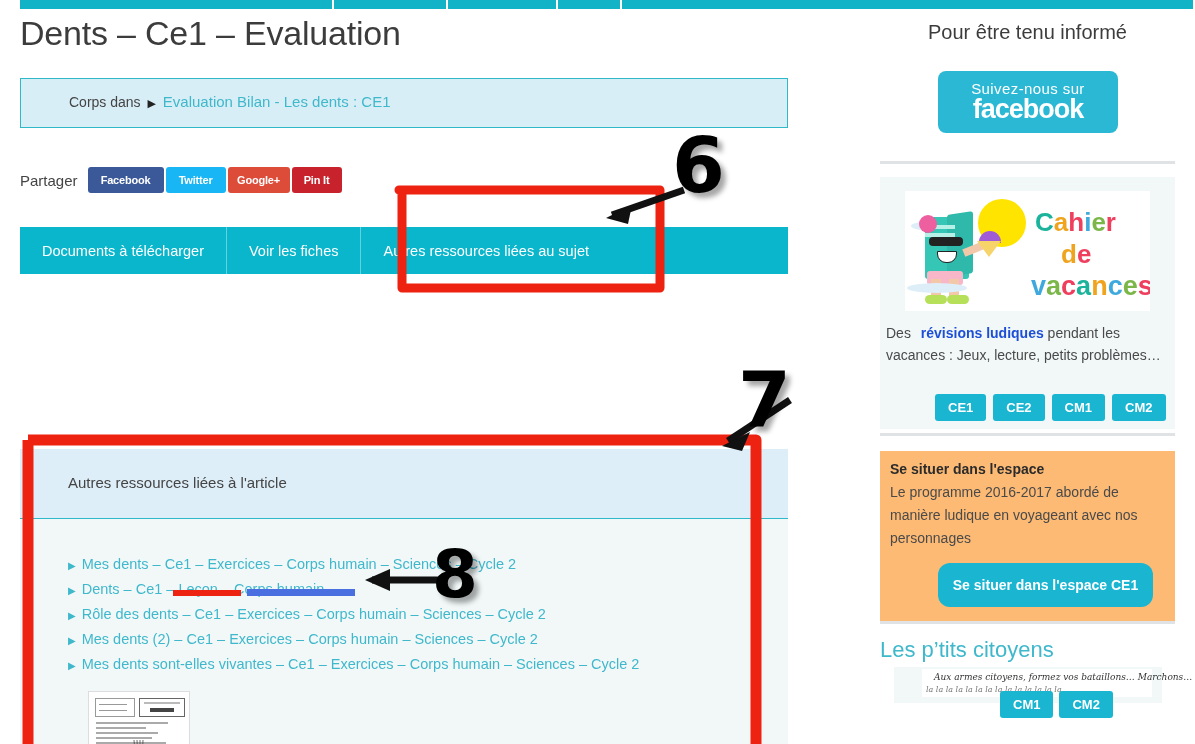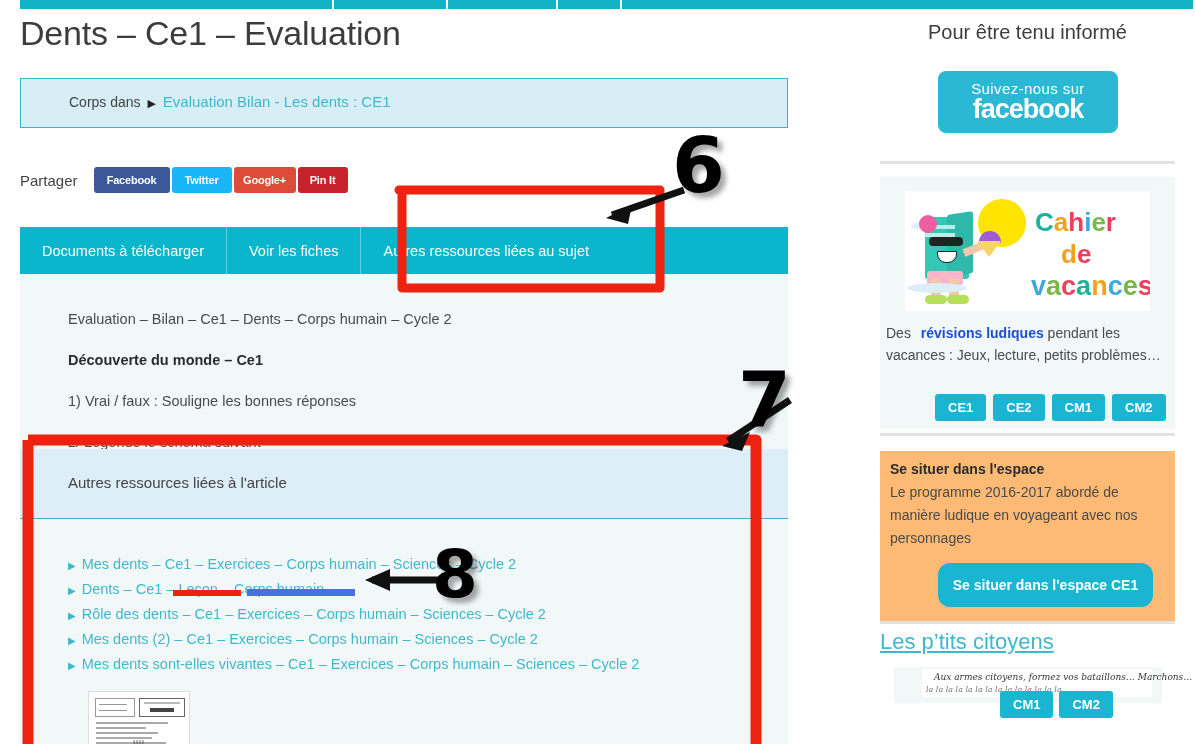--- a/index.html
+++ b/index.html
@@ -47,21 +47,21 @@
     position: absolute; left: 48px; top: 14px;
     font-size: 14px; color: #444; white-space: nowrap;
   }
   .breadcrumb-caret { color: #222; font-size: 11px; padding: 0 3px; }
   .breadcrumb-link { color: #3fb8cc; font-size: 15px; }
 
   .share-row {
     position: absolute; left: 20px; top: 158px;
     display: flex; align-items: center; gap: 0px;
   }
-  .share-label { font-size: 15px; color: #444; margin-right: 16px; }
+  .share-label { font-size: 15px; color: #444; margin-right: 10px; }
   .share-btn {
     color: #fff; font-size: 11px; font-weight: bold;
     padding: 7px 0; width: 76px; text-align: center;
     border-radius: 3px; margin-right: 2px; letter-spacing: -0.2px;
   }
   .share-fb { background: #3b5998; }
   .share-tw { background: #18b6f4; width: 60px;}
   .share-gp { background: #dd4b39; width: 62px;}
   .share-pi { background: #c8232c; width: 50px;}
 
@@ -221,21 +221,21 @@
   }
   .esp-btn {
     position: absolute; left: 58px; top: 112px; width: 215px; height: 44px;
     background: #19b5d1; color: #fff; font-size: 14px; font-weight: bold;
     display: flex; align-items: center; justify-content: center;
     border-radius: 12px;
   }
 
   .card-cit { position: absolute; left: 20px; top: 620px; width: 295px; height: 116px; }
   .cit-title {
-    position: absolute; left: 0; top: 0; font-size: 22px; color: #3fb8cc; text-decoration: underline;
+    position: absolute; left: 0; top: 8px; font-size: 22px; color: #3fb8cc;
   }
   .cit-img {
     position: absolute; left: 14px; top: 38px; width: 268px; height: 36px;
     background: #f2f8f8;
   }
   .cit-white { position:absolute; left:28px; top:2px; width:230px; height:28px; background:#fff; }
   .cit-hand {
     position: absolute; left: 40px; top: 5px; font-size: 9px;
     font-style: italic; color: #333;
     font-family: "DejaVu Serif", serif; white-space: nowrap;
@@ -303,26 +303,20 @@
       <span class="share-btn share-gp">Google+</span>
       <span class="share-btn share-pi">Pin It</span>
     </div>
 
     <div class="tabbar">
       <div class="tab">Documents à télécharger</div>
       <div class="tab">Voir les fiches</div>
       <div class="tab">Autres ressources liées au sujet</div>
     </div>
 
-    <div class="article-body">
-      <div class="article-line l1">Evaluation – Bilan – Ce1 – Dents  – Corps humain –  Cycle 2</div>
-      <div class="article-line l2">Découverte du monde – Ce1</div>
-      <div class="article-line l3">1) Vrai / faux : Souligne les bonnes réponses</div>
-      <div class="article-line l4">2/ Légende le schéma suivant</div>
-    </div>
 
     <div class="related-head">
       <div class="related-head-text">Autres ressources liées à l'article</div>
     </div>
 
     <div class="related-list">
       <div class="rlink rl0">
         <span class="bullet">▶</span><span>Mes dents – Ce1 – Exercices – Corps humain – Sciences – Cycle 2</span>
       </div>
       <div class="rlink rl1">

